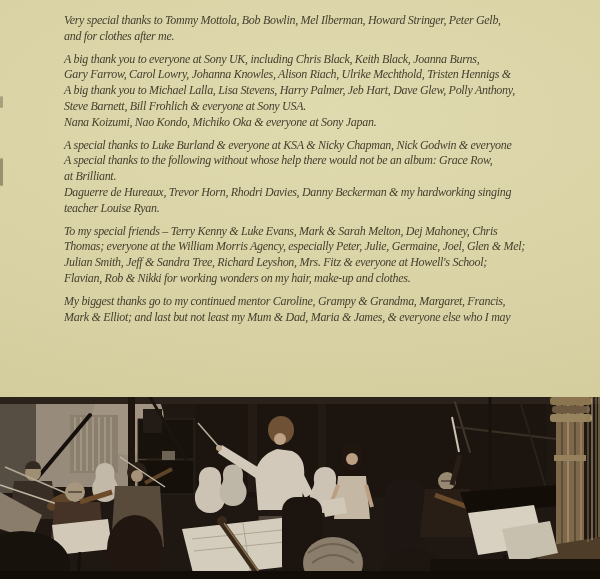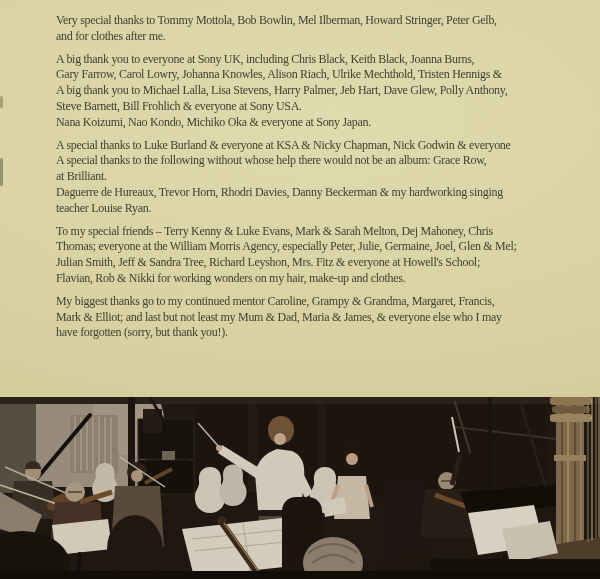--- a/index.html
+++ b/index.html
@@ -11,21 +11,21 @@
   .page::before{ 
     content:"";position:absolute;left:0;top:0;width:600px;height:397px;
     background:radial-gradient(120% 85% at 55% 30%, rgba(255,255,255,0.10), rgba(60,50,10,0.06));
     pointer-events:none;
   }
   .credits{
     position:absolute;left:56px;top:13px;width:530px;
     color:var(--ink,#46402f);
     font-size:12px;line-height:15.8px;letter-spacing:-0.3px;
   }
-  .para{margin:0 0 7px 0;}
+  .para{margin:0 0 7px 8px;font-style:italic;}
   .line{white-space:pre;}
   .crease{
     position:absolute;left:0;top:158px;width:3px;height:28px;
     background:rgba(72,64,42,0.45);border-radius:2px;
   }
   .crease2{
     position:absolute;left:0;top:96px;width:3px;height:12px;
     background:rgba(72,64,42,0.35);border-radius:2px;
   }
   .photo{
@@ -65,21 +65,20 @@
       </div>
       <div class="para">
         <div class="line">To my special friends – Terry Kenny &amp; Luke Evans, Mark &amp; Sarah Melton, Dej Mahoney, Chris</div>
         <div class="line">Thomas; everyone at the William Morris Agency, especially Peter, Julie, Germaine, Joel, Glen &amp; Mel;</div>
         <div class="line">Julian Smith, Jeff &amp; Sandra Tree, Richard Leyshon, Mrs. Fitz &amp; everyone at Howell's School;</div>
         <div class="line">Flavian, Rob &amp; Nikki for working wonders on my hair, make-up and clothes.</div>
       </div>
       <div class="para">
         <div class="line">My biggest thanks go to my continued mentor Caroline, Grampy &amp; Grandma, Margaret, Francis,</div>
         <div class="line">Mark &amp; Elliot; and last but not least my Mum &amp; Dad, Maria &amp; James, &amp; everyone else who I may</div>
-        <div class="line">have forgotten (sorry, but thank you!).</div>
       </div>
     </div>
 
   <div class="crease"></div>
   <div class="crease2"></div>
 
   <div class="photo">
     <svg width="600" height="182" viewBox="0 0 600 182" aria-hidden="true">
       <defs>
         <path id="baffle" d="M0,-26 C8,-26 12,-20 11,-12 C10,-6 14,-4 15,2 C16,12 10,20 0,20 C-10,20 -16,12 -15,2 C-14,-4 -10,-6 -11,-12 C-12,-20 -8,-26 0,-26 Z"></path>

